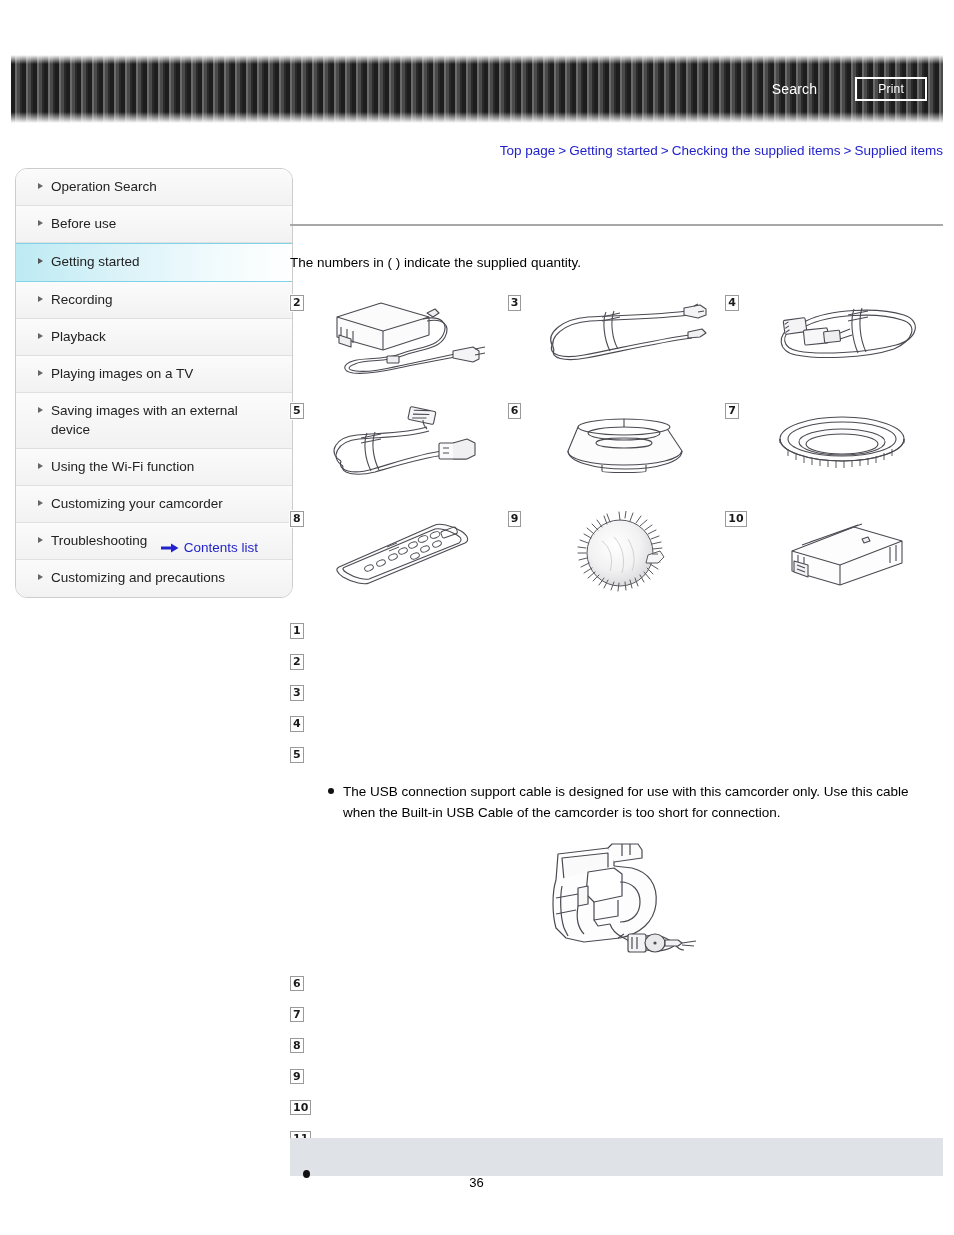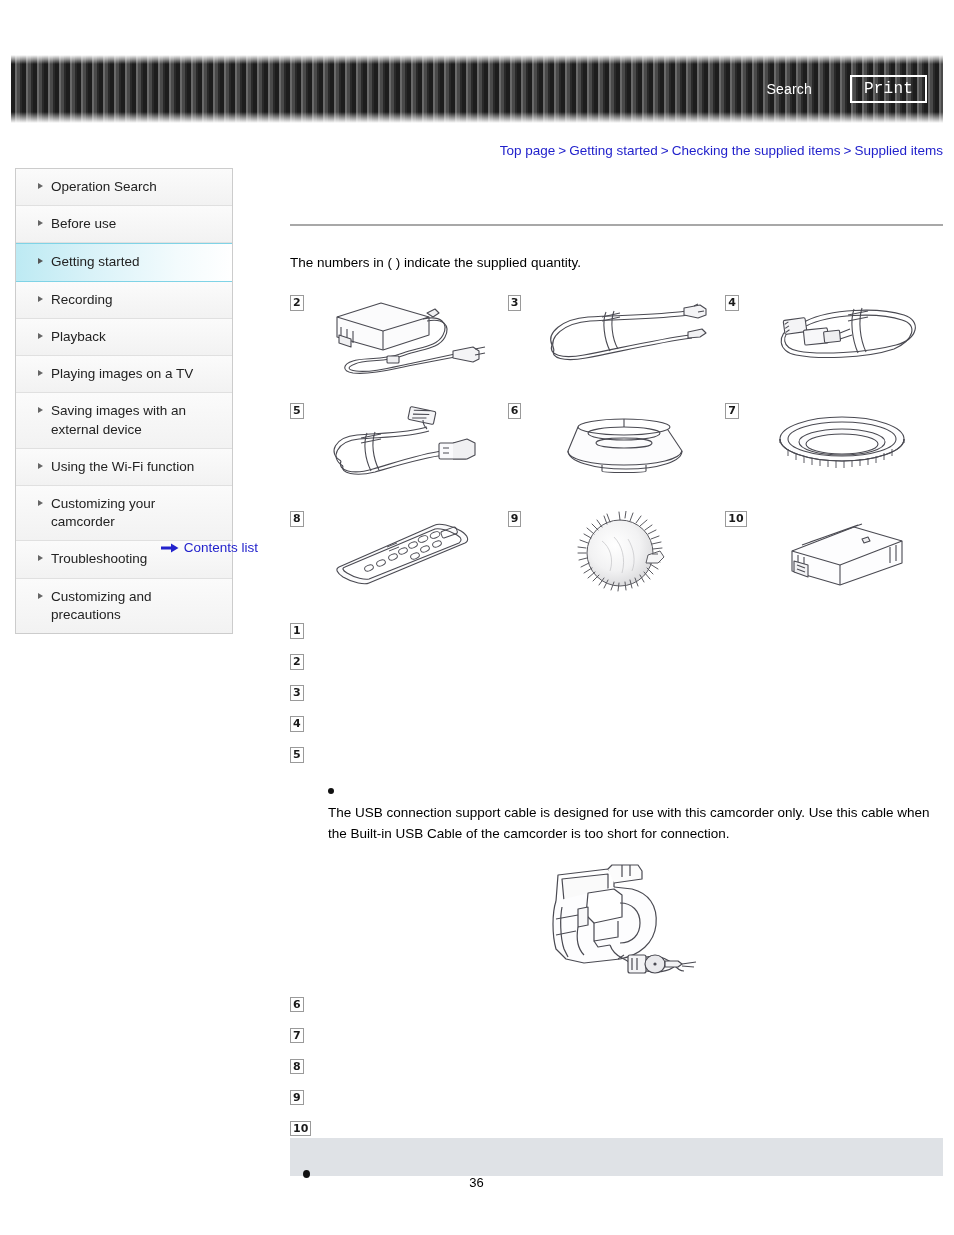--- a/index.html
+++ b/index.html
@@ -41,50 +41,50 @@
     font-size: 14px;
     letter-spacing: .2px;
     background: transparent;
     border: none;
     padding: 2px 20px;
     cursor: pointer;
     font-family: "Liberation Sans", sans-serif;
   }
   .print-btn {
     color: #ffffff;
-    font-size: 16px;
+    font-size: 12px;
     letter-spacing: .2px;
     background: transparent;
     border: 2px solid #ffffff;
-    padding: 3px 12px;
+    padding: 3px 21px;
     cursor: pointer;
-    font-family: Liberation Mono, monospace;
+    font-family: Liberation Sans, sans-serif;
   }
 
   
   .breadcrumb {
     position: absolute;
     left: 0; top: 143px;
     width: 943px;
     text-align: right;
     font-size: 13.5px;
     color: #2222cc;
     white-space: nowrap;
   }
   .breadcrumb a { color: #2222cc; text-decoration: none; cursor: pointer; }
   .breadcrumb .sep { color: #2222cc; padding: 0 3px; }
 
   
   .sidebar {
     position: absolute;
     left: 15px; top: 168px;
-    width: 218px;
+    width: 278px;
     background: #f7f7f7;
     border: 1px solid #cccccc;
-    border-radius: 0;
+    border-radius: 12px;
     overflow: hidden;
   }
   .nav-item {
     display: flex;
     align-items: flex-start;
     gap: 8px;
     padding: 9px 12px 9px 22px;
     border-bottom: 1px solid #e0e0e0;
     background: linear-gradient(to bottom, #fbfbfb 0%, #f2f2f2 100%);
     cursor: pointer;
@@ -188,21 +188,20 @@
     color: #000000;
   }
   .num-list-text { flex: 1 1 auto; line-height: 1.4; }
 
   .note-block {
     margin-top: 4px;
     margin-left: 38px;
     display: flex;
     align-items: flex-start;
     gap: 9px;
-    flex-direction: column;
   }
   .note-bullet {
     flex: 0 0 auto;
     width: 6px; height: 6px;
     border-radius: 50%;
     background: #111111;
     margin-top: 6px;
   }
   .note-text {
     flex: 1 1 auto;

